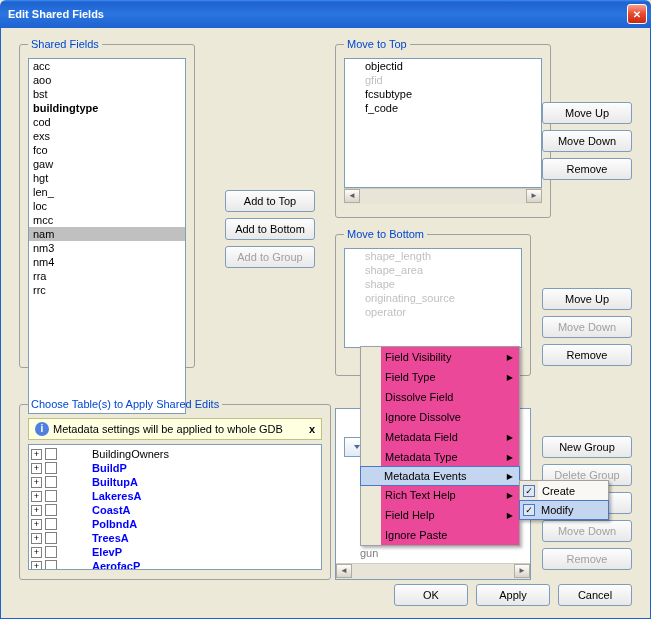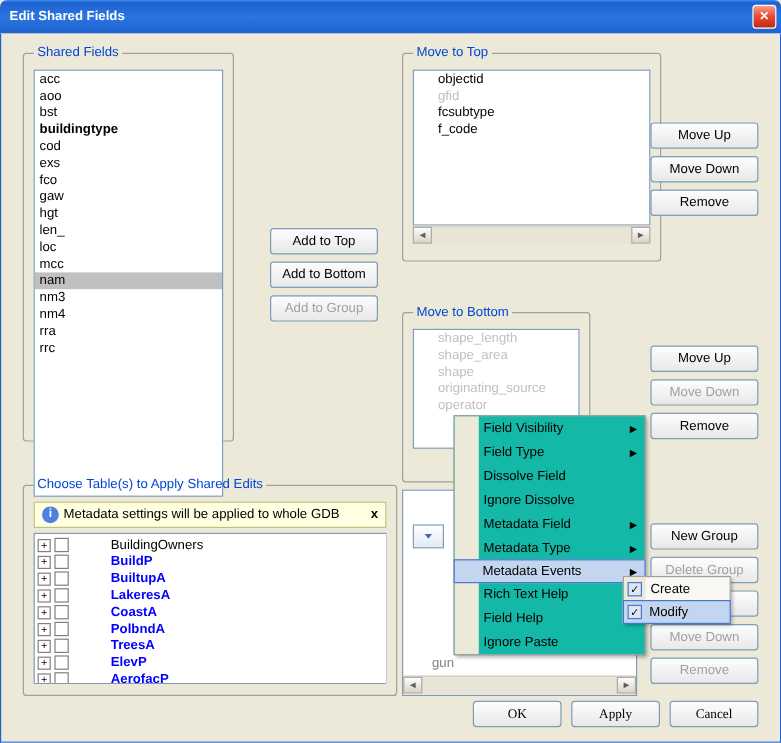--- a/index.html
+++ b/index.html
@@ -33,56 +33,56 @@
 .list-box .item.gray { color: #c0c0c0; }
 .hscroll { height: 16px; background: #e8e4d8; border-top: 1px solid #d0cdc0; display:flex; justify-content: space-between; }
 .hscroll .arr { width: 16px; height: 14px; background: linear-gradient(#fdfdfd,#d8d4c8); border:1px solid #b0aca0; font-size:8px; text-align:center; line-height:12px; color:#606060; }
 
 
 .right-btns-1 { position: absolute; right: 18px; top: 74px; width: 90px; }
 .right-btns-2 { position: absolute; right: 18px; top: 260px; width: 90px; }
 .right-btns-3 { position: absolute; right: 18px; top: 408px; width: 90px; }
 
 
-.move-bottom { left: 334px; top: 200px; width: 157px; height: 148px; margin-top: 26px; }
+.move-bottom { left: 334px; top: 200px; width: 196px; height: 148px; }
 
 
 .groups-box { position: absolute; left: 334px; top: 380px; width: 196px; height: 172px; background: white; border:1px solid #7f9db9; }
 .groups-box .combo { position:absolute; left:8px; top:28px; width:26px; height:20px; border:1px solid #7f9db9; background:linear-gradient(#fff,#e0eaf5); display:flex; align-items:center; justify-content:center; }
 .groups-box .combo::after{ content:""; border-left:3px solid transparent; border-right:3px solid transparent; border-top:4px solid #4a6a9a; }
 .groups-box .botscroll { position:absolute; bottom:0; left:0; right:0; }
 
 
 .choose-tables { left: 18px; top: 370px; width: 312px; height: 182px; }
 .info-bar { background: #ffffe1; border: 1px solid #c0c080; padding: 3px 6px; display: flex; align-items: center; margin-bottom: 4px; }
 .info-bar .icon { width: 14px; height: 14px; border-radius: 50%; background: #5080e0; color: white; text-align: center; line-height: 14px; font-weight: bold; margin-right: 4px; font-size:10px; }
 .info-bar .close-x { margin-left: auto; font-weight: bold; cursor: pointer; }
 .tree { width: 100%; height: 126px; background: white; border: 1px solid #7f9db9; overflow-y: scroll; padding: 2px; }
 .tree-item { display: flex; align-items: center; padding: 1px 0; }
 .tree-item .exp { width: 11px; height: 11px; border: 1px solid #808080; text-align: center; line-height: 9px; font-size: 9px; margin-right: 3px; background: white; }
 .tree-item .chk { width: 12px; height: 12px; border: 1px solid #808080; margin-right: 3px; background: white; }
 .tree-item .lbl { color: #0000ff; font-weight: bold; margin-left: 32px; }
 .tree-item .lbl.plain { color: black; font-weight: normal; }
 
 
-.ctx-menu { position: absolute; left: 359px; top: 318px; width: 160px; background: #14b8a6; border: 1px solid #a0a0a0; box-shadow: 2px 2px 3px rgba(0,0,0,0.3); z-index: 100; margin-left: 18px; }
+.ctx-menu { position: absolute; left: 359px; top: 318px; width: 160px; background: #ec4899; border: 1px solid #a0a0a0; box-shadow: 2px 2px 3px rgba(0,0,0,0.3); z-index: 100; }
 .ctx-menu .row { display: flex; align-items: center; height: 20px; padding: 0 18px 0 24px; position: relative; }
 .ctx-menu .row.hover { background: #c4d5ef; border: 1px solid #4a78c8; margin:-1px; height:20px; padding:0 17px 0 23px; }
 .ctx-menu .row .arrow { position: absolute; right: 6px; font-size: 8px; }
 .ctx-menu .gutter { position:absolute; left:0; top:0; bottom:0; width:20px; background:#ece9d8; }
 
 .sub-menu { position: absolute; left: 518px; top: 452px; width: 90px; background: #f9f8f4; border: 1px solid #a0a0a0; box-shadow: 2px 2px 3px rgba(0,0,0,0.3); z-index: 101; }
 .sub-menu .row { display: flex; align-items: center; height: 20px; padding: 0 6px 0 22px; position: relative; }
 .sub-menu .row.hover { background: #c4d5ef; border:1px solid #4a78c8; margin:-1px; padding:0 5px 0 21px; }
 .sub-menu .gutter { position:absolute; left:0; top:0; bottom:0; width:18px; background:#ece9d8; }
 .sub-menu .chk { position:absolute; left:3px; width:12px; height:12px; border:1px solid #4a78c8; background:#dce6f4; text-align:center; line-height:10px; font-size:9px; }
 
 
 .dlg-btns { position: absolute; right: 18px; bottom: 12px; display: flex; gap: 8px; }
-.dlg-btns .btn { width: 74px; margin-bottom:0;font-family:Liberation Serif, serif; }
+.dlg-btns .btn { width: 74px; margin-bottom:0; }
 
 
 .shared-list::-webkit-scrollbar, .tree::-webkit-scrollbar { width: 16px; }
 .shared-list::-webkit-scrollbar-track, .tree::-webkit-scrollbar-track { background: #e8e4d8; }
 .shared-list::-webkit-scrollbar-thumb, .tree::-webkit-scrollbar-thumb { background: linear-gradient(to right,#d8e4f0,#b0c8e8); border:1px solid #8aa0c0; border-radius:2px; }
 .shared-list::-webkit-scrollbar-button, .tree::-webkit-scrollbar-button { background: linear-gradient(#fdfdfd,#d0dcf0); border:1px solid #8aa0c0; height:16px; }
 </style>
 </head>
 <body>
 

